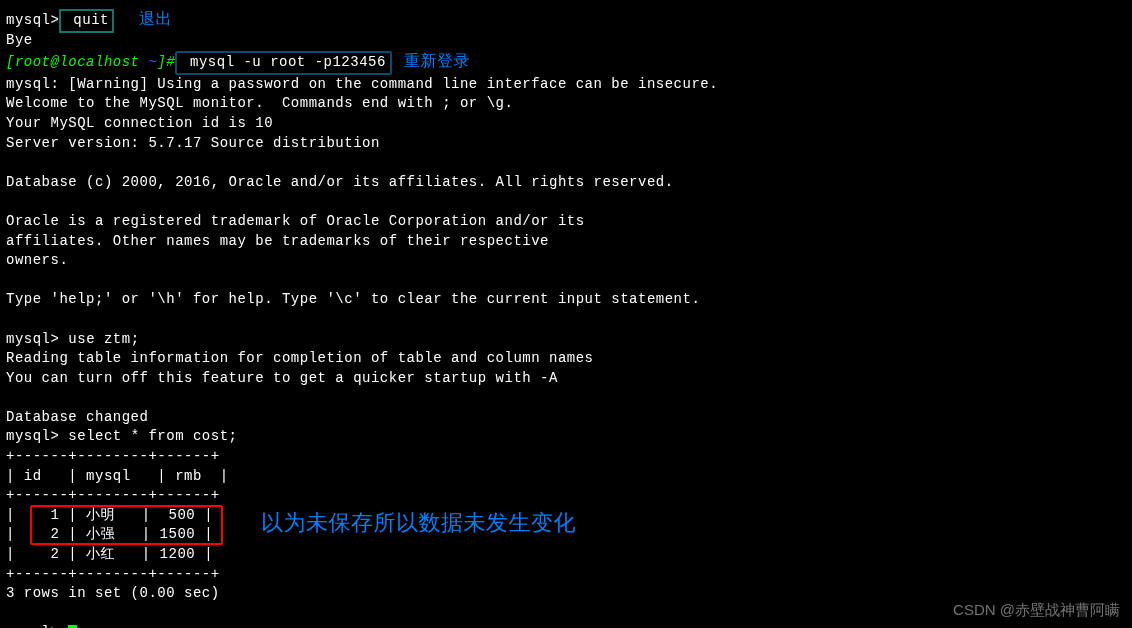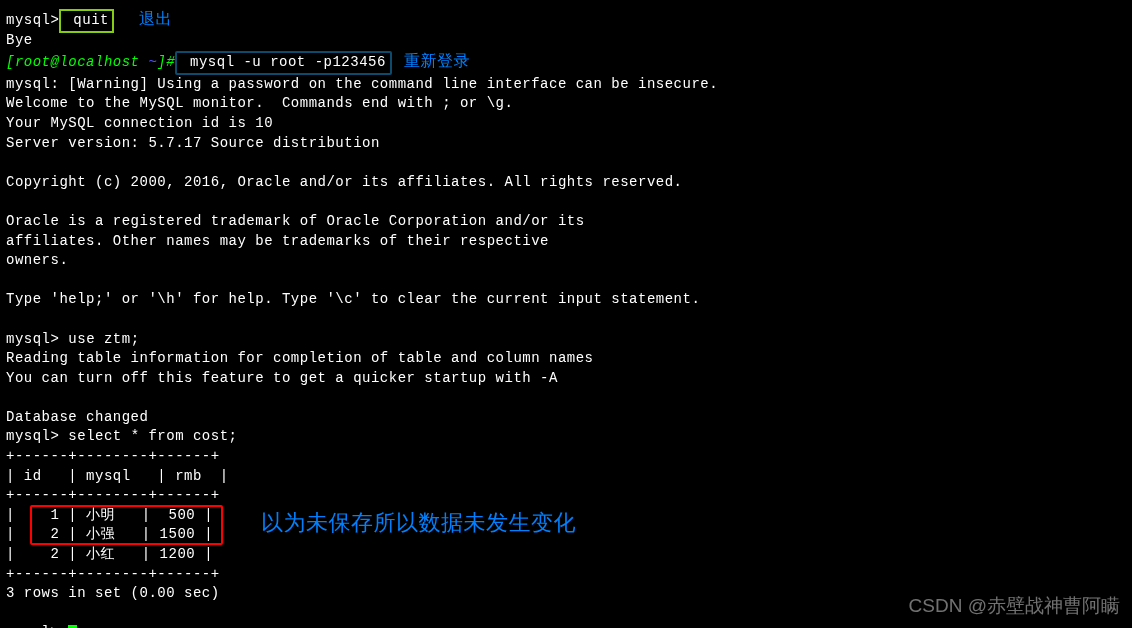--- a/index.html
+++ b/index.html
@@ -15,21 +15,21 @@
       overflow: hidden;
       position: relative;
       letter-spacing: 0.5px;
     }
     .line { white-space: pre; }
     .prompt-root { color: #00ff00; font-style: italic; }
     .tilde-bracket { color: #5555ff; }
     .annotation { color: #0080ff; font-family: "SimHei", "Microsoft YaHei", sans-serif; font-weight: 500; font-size: 16px; }
     .quit-box {
       display: inline-block;
-      border: 2px solid #84cc16;
+      border: 2px solid #0f766e;
       padding: 0px 3px;
       margin: -2px 0;
     }
     .quit-annot { margin-left: 25px; }
     .login-box {
       display: inline-block;
       border: 2px solid #0c4a6e;
       padding: 0px 4px;
       border-radius: 2px;
     }
@@ -53,38 +53,38 @@
       width: 9px;
       height: 16px;
       vertical-align: middle;
     }
     .watermark {
       position: absolute;
       right: 12px;
       bottom: 8px;
       color: rgba(205,205,205,0.55);
       font-family: "Microsoft YaHei", sans-serif;
-      font-size: 19px;
+      font-size: 15px;
       letter-spacing: 0;
     }
     .sql-row { white-space: pre; }
     .row1line, .row2line { position: relative; }
   </style>
 </head>
 <body>
 
 <div class="line"><span>mysql&gt;</span><span class="quit-box"><span> quit</span></span><span class="annotation quit-annot">退出</span></div>
 <div class="line">Bye</div>
 <div class="line"><span class="prompt-root">[root@localhost </span><span class="tilde-bracket">~</span><span class="prompt-root">]#</span><span class="login-box"><span> mysql -u root -p123456</span></span><span class="annotation login-annot">重新登录</span></div>
 <div class="line">mysql: [Warning] Using a password on the command line interface can be insecure.</div>
 <div class="line">Welcome to the MySQL monitor.  Commands end with ; or \g.</div>
 <div class="line">Your MySQL connection id is 10</div>
 <div class="line">Server version: 5.7.17 Source distribution</div>
 <div class="line">&nbsp;</div>
-<div class="line">Copyright (c) 2000, 2016, Oracle and/or its affiliates. All rights reserved.</div>
+<div class="line">Database (c) 2000, 2016, Oracle and/or its affiliates. All rights reserved.</div>
 <div class="line">&nbsp;</div>
 <div class="line">Oracle is a registered trademark of Oracle Corporation and/or its</div>
 <div class="line">affiliates. Other names may be trademarks of their respective</div>
 <div class="line">owners.</div>
 <div class="line">&nbsp;</div>
 <div class="line">Type 'help;' or '\h' for help. Type '\c' to clear the current input statement.</div>
 <div class="line">&nbsp;</div>
 <div class="line"><span>mysql&gt;</span><span> use ztm;</span></div>
 <div class="line">Reading table information for completion of table and column names</div>
 <div class="line">You can turn off this feature to get a quicker startup with -A</div>

